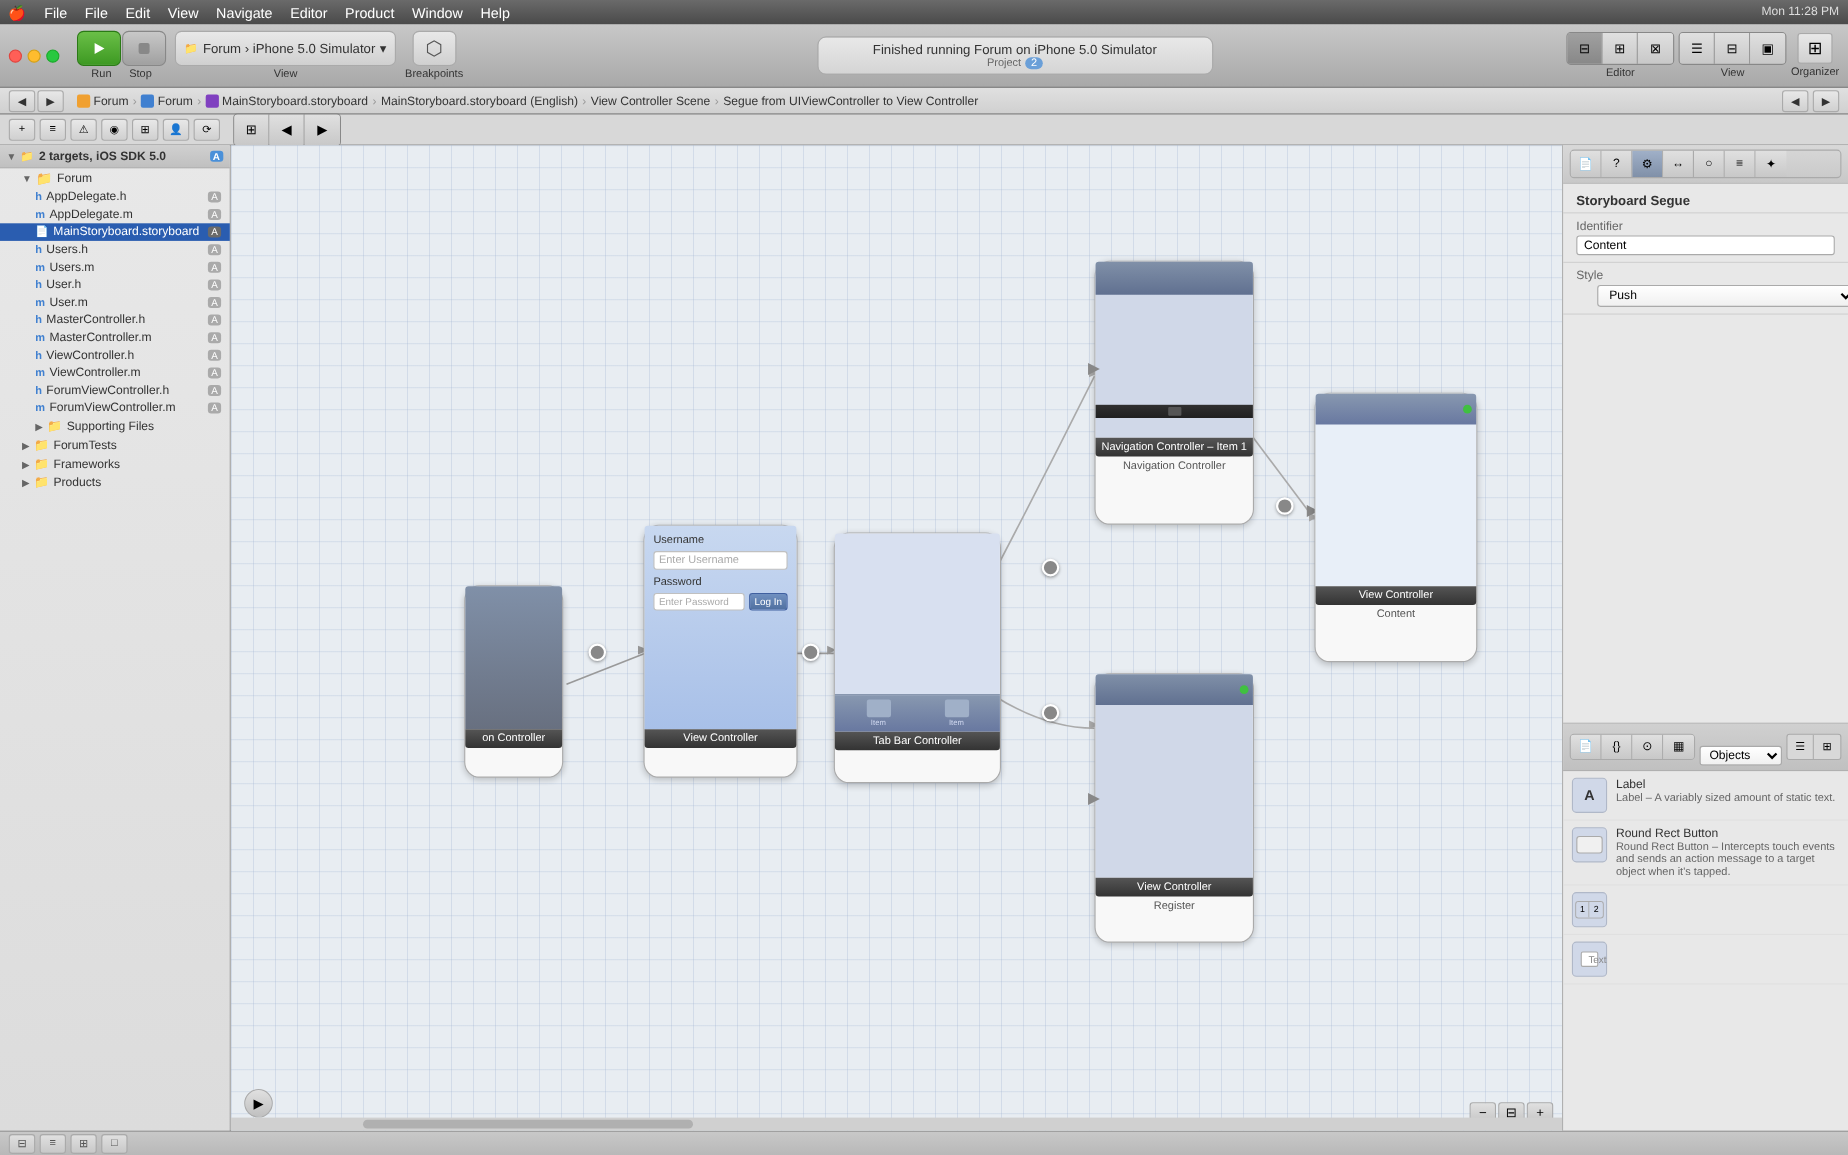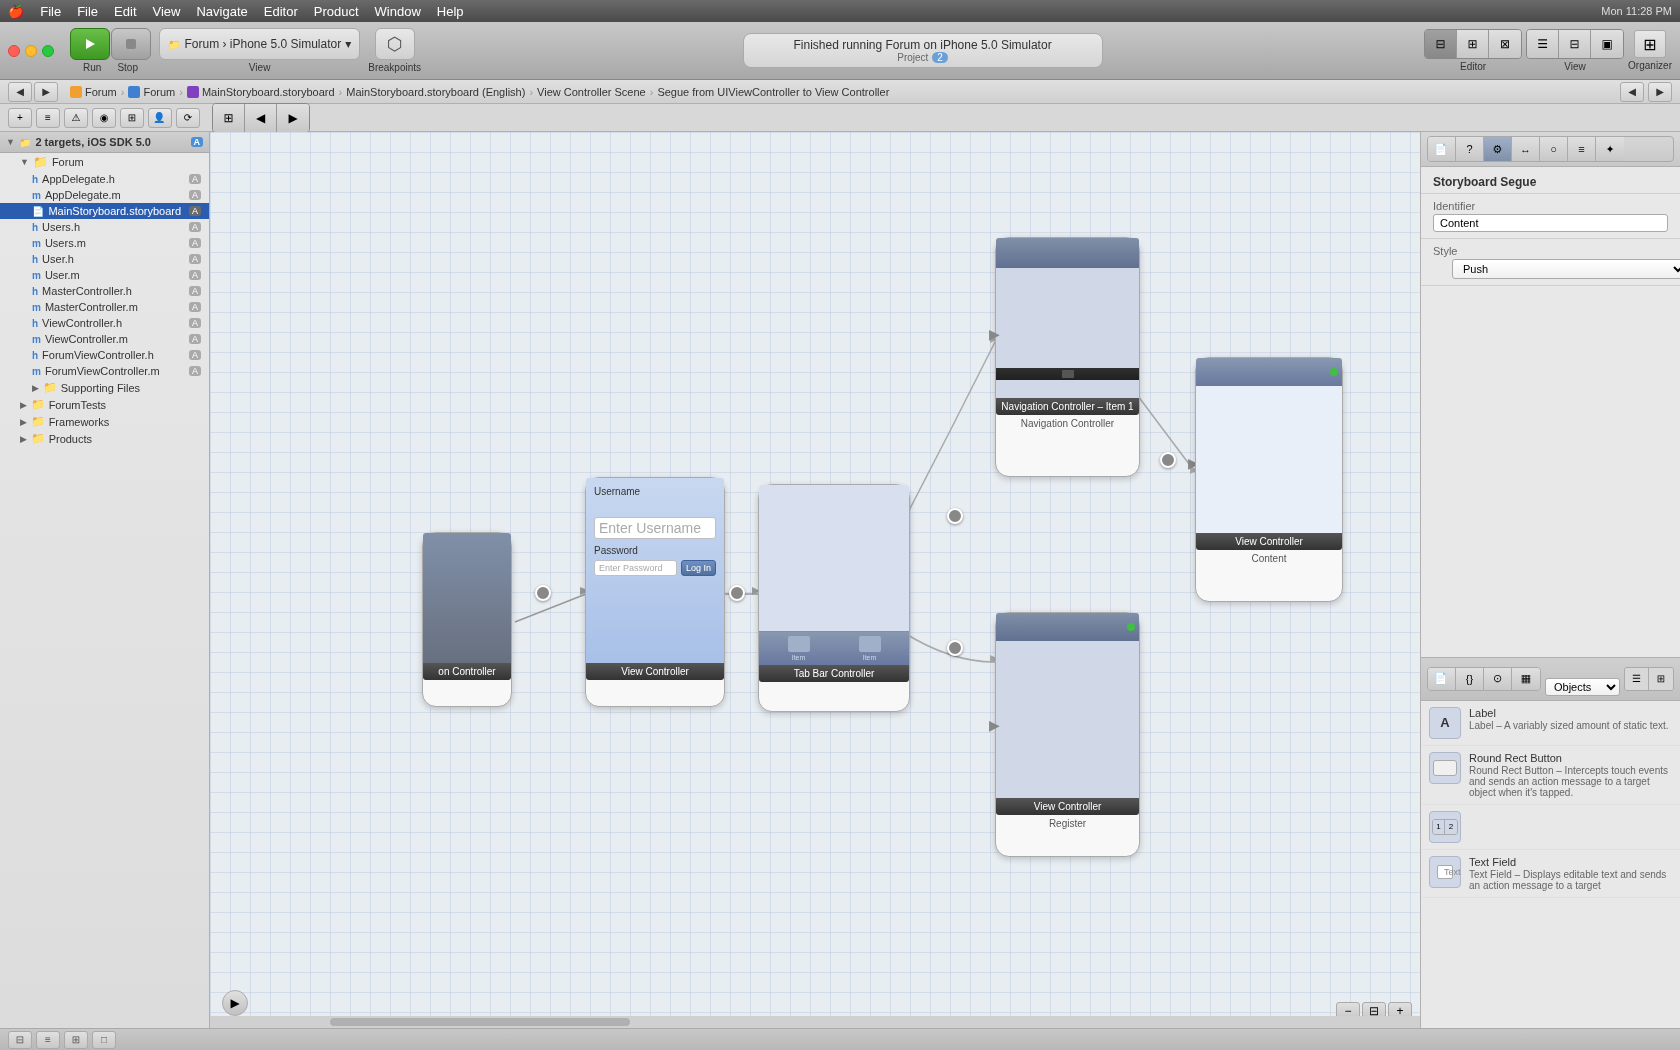--- a/index.html
+++ b/index.html
@@ -445,22 +445,22 @@
       <div class="nav-controller-screen" style="height:130px; display:flex; flex-direction:column;">
         <div style="height:24px;background:linear-gradient(to bottom,#7080a0,#5060808);border-radius:3px 3px 0 0;"></div>
       </div>
       <div class="controller-label">on Controller</div>
     </div>
 
     <div class="segue-dot" style="left:325px;top:453px;"></div>
 
     <div class="controller-box" style="left:375px;top:345px;width:140px;height:230px;">
       <div style="height:185px;background:linear-gradient(to bottom,#c8d8f0,#a8c0e8);border-radius:3px 3px 0 0;padding:8px;">
-        <div style="font-size:10px;color:#333;margin-bottom:20px;">Username</div>
-        <div style="background:#fff;border:1px solid #c0c0c0;border-radius:3px;padding:2px 4px;font-size:14px;color:#aaa;margin-bottom:6px;">Enter Username</div>
+        <div style="font-size:10px;color:#333;margin-bottom:4px;">Username</div>
+        <div style="background:#fff;border:1px solid #c0c0c0;border-radius:3px;padding:2px 4px;font-size:10px;color:#aaa;margin-bottom:6px;">Enter Username</div>
         <div style="font-size:10px;color:#333;margin-bottom:4px;">Password</div>
         <div style="display:flex;gap:4px;align-items:center;">
           <div style="flex:1;background:#fff;border:1px solid #c0c0c0;border-radius:3px;padding:2px 4px;font-size:9px;color:#aaa;">Enter Password</div>
           <div style="background:linear-gradient(to bottom,#7090c0,#5070a0);border:1px solid #4060a0;border-radius:3px;color:#fff;font-size:9px;padding:2px 4px;">Log In</div>
         </div>
       </div>
       <div class="controller-label">View Controller</div>
     </div>
 
     <div class="segue-dot" style="left:519px;top:453px;"></div>
@@ -614,24 +614,20 @@
             <div style="width:12px;height:14px;background:#d0d8e8;border-right:1px solid #aaa;display:flex;align-items:center;justify-content:center;font-size:8px;">1</div>
             <div style="width:12px;height:14px;background:#d0d8e8;display:flex;align-items:center;justify-content:center;font-size:8px;">2</div>
           </div>
         </div>
       </div>
 
       <div class="library-item">
         <div class="lib-icon">
           <div style="width:16px;height:14px;border:1px solid #aaa;border-radius:2px;background:#fff;display:flex;align-items:center;padding-left:6px;font-size:9px;color:#888;">Text</div>
         </div>
-        <div>
-          <div class="lib-text">Text Field</div>
-          <div class="lib-desc">Text Field – Displays editable text and sends an action message to a target</div>
-        </div>
       </div>
     </div>
   </div>
 </div>
 
 <div id="bottom-bar">
   <div style="display:flex;gap:4px;">
     <div class="zoom-btn" style="font-size:10px;">⊟</div>
     <div class="zoom-btn" style="font-size:10px;">≡</div>
     <div class="zoom-btn" style="font-size:10px;">⊞</div>

